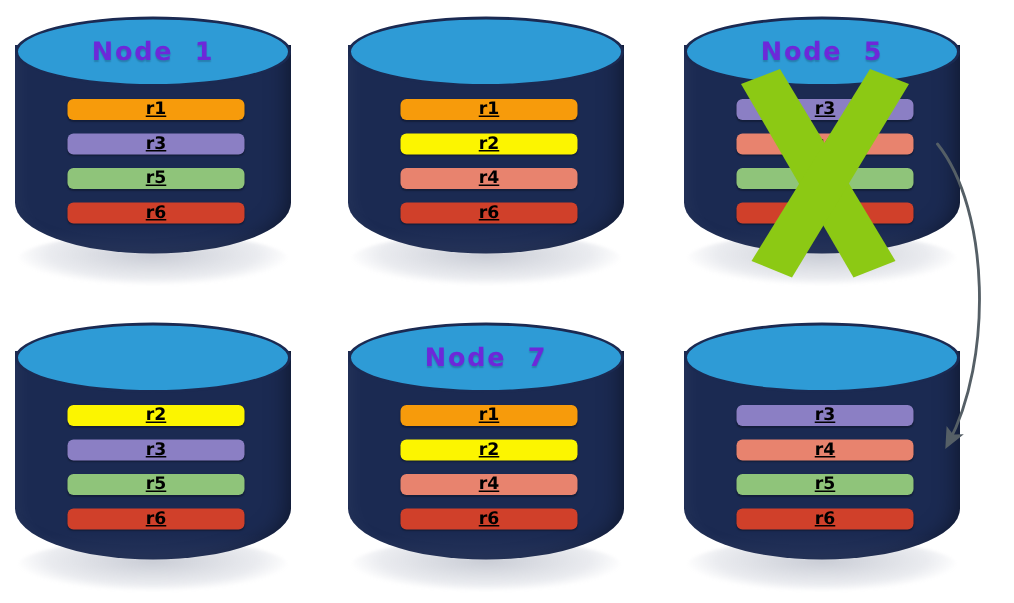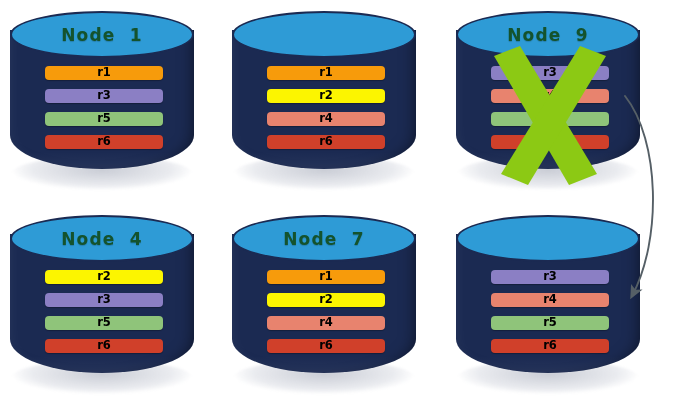--- a/index.html
+++ b/index.html
@@ -38,38 +38,39 @@
   .cyl-top{
     position:absolute;left:4px;top:5px;width:184px;height:47px;
     border-radius:50%;
     background:#2e9bd6;
     border:2px solid #1b2a52;
     box-sizing:border-box;
   }
   .cyl-title{
     position:absolute;left:4px;top:5px;width:184px;height:47px;
     display:flex;align-items:center;justify-content:center;
-    color:#14532d;
+    color:#6d28d9;
     font-size:17px;font-weight:bold;
     letter-spacing:1.2px;
     text-shadow:0 1px 1px rgba(0,0,0,.18);
     white-space:pre;
     pointer-events:none;
   }
 
   
   .bars{position:absolute;left:39px;top:60px;width:118px;}
   .bar{
     height:14px;margin-bottom:9px;
     border-radius:4px;
     display:flex;align-items:center;justify-content:center;
     color:#000000;
     font-size:11.5px;font-weight:bold;
     line-height:1;
     box-shadow:0 1px 1px rgba(0,0,0,.28);
+    text-decoration:underline;
   }
   .bar:last-child{margin-bottom:16px;}
 
   
   .failmark{position:absolute;left:0;top:0;width:192px;height:186px;pointer-events:none;}
 
   
   #arrow{position:absolute;left:0;top:0;width:676px;height:402px;pointer-events:none;}
 </style>
 </head>
@@ -98,37 +99,36 @@
           <div class="bar" style="background: rgb(247, 155, 11);">r1</div>
           <div class="bar" style="background: rgb(252, 245, 0);">r2</div>
           <div class="bar" style="background: rgb(232, 131, 110);">r4</div>
           <div class="bar" style="background: rgb(208, 64, 42);">r6</div>
         </div>
       </div>
       <div class="node" style="left: 452px; top: 6px;">
         <div class="cyl-shadow"></div>
         <div class="cyl-body" style="background: rgb(27, 42, 82);"></div>
         <div class="cyl-top" style="background: rgb(46, 155, 214);"></div>
-        <div class="cyl-title">Node  9</div>
+        <div class="cyl-title">Node  5</div>
         <div class="bars">
           <div class="bar" style="background: rgb(139, 127, 196);">r3</div>
           <div class="bar" style="background: rgb(232, 131, 110);">r4</div>
           <div class="bar" style="background: rgb(143, 196, 122);">r5</div>
           <div class="bar" style="background: rgb(208, 64, 42);">r6</div>
         </div>
         <svg class="failmark" viewBox="0 0 192 186">
           <path d="M 42 50 L 68 40 L 145 168 L 117 179 Z" fill="#8cc914"></path>
           <path d="M 128 40 L 154 50 L 76 179 L 49 168 Z" fill="#8cc914"></path>
         </svg>
       </div>
       <div class="node" style="left: 6px; top: 210px;">
         <div class="cyl-shadow"></div>
         <div class="cyl-body" style="background: rgb(27, 42, 82);"></div>
         <div class="cyl-top" style="background: rgb(46, 155, 214);"></div>
-        <div class="cyl-title">Node  4</div>
         <div class="bars">
           <div class="bar" style="background: rgb(252, 245, 0);">r2</div>
           <div class="bar" style="background: rgb(139, 127, 196);">r3</div>
           <div class="bar" style="background: rgb(143, 196, 122);">r5</div>
           <div class="bar" style="background: rgb(208, 64, 42);">r6</div>
         </div>
       </div>
       <div class="node" style="left: 228px; top: 210px;">
         <div class="cyl-shadow"></div>
         <div class="cyl-body" style="background: rgb(27, 42, 82);"></div>

